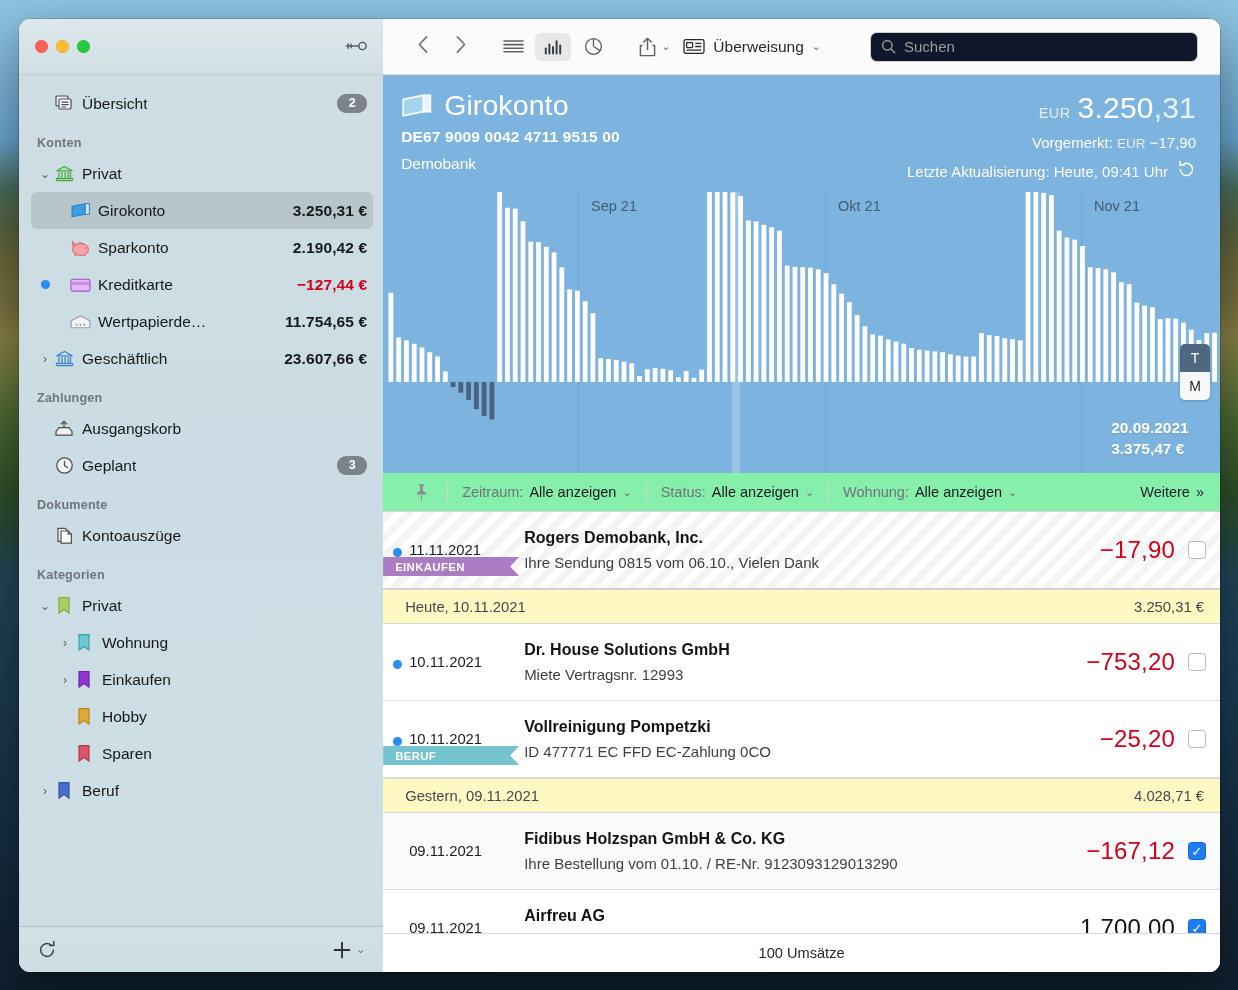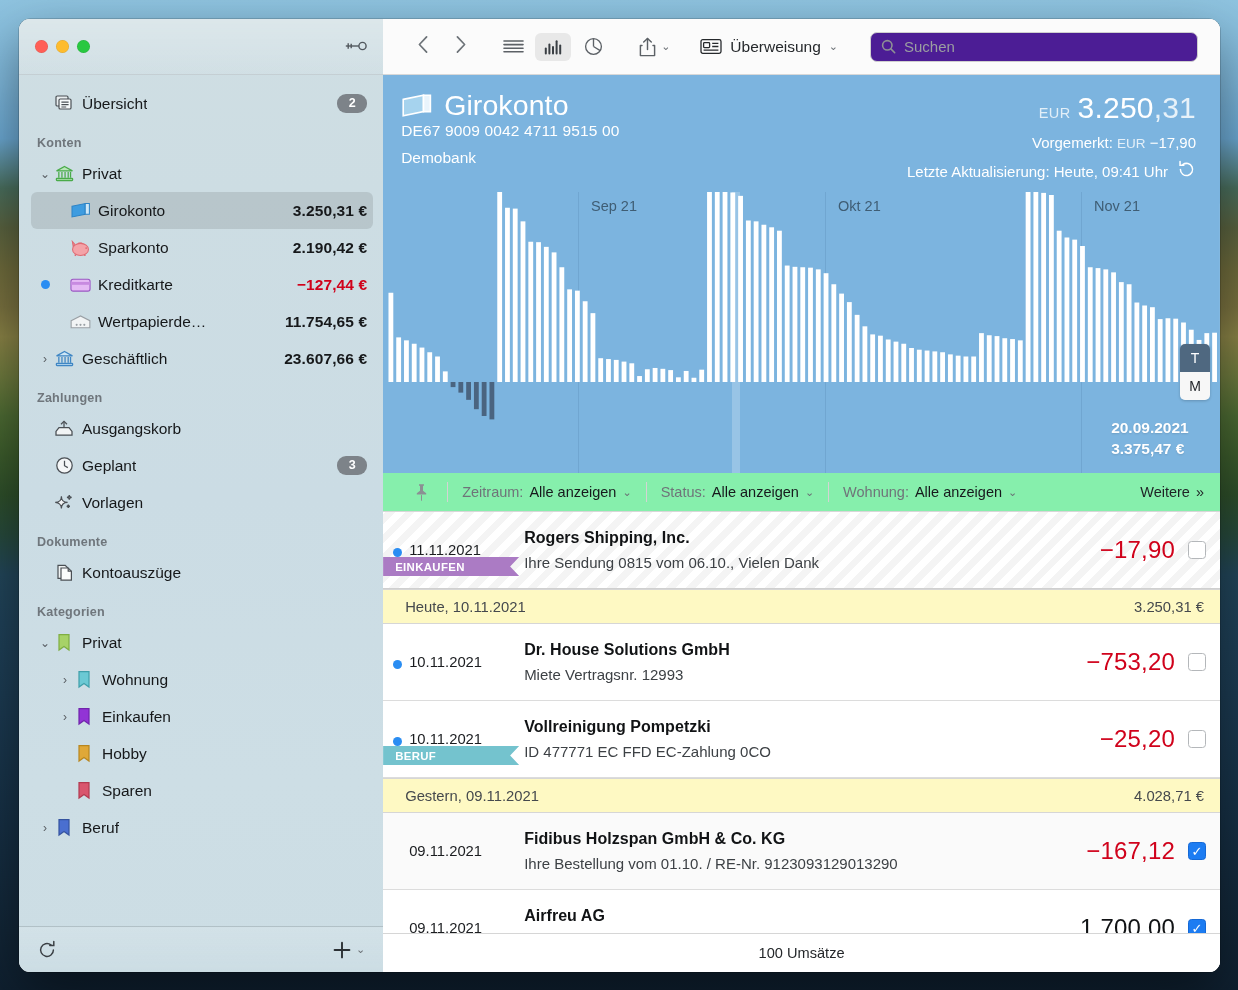--- a/index.html
+++ b/index.html
@@ -104,41 +104,41 @@
   }
   .tb-nav { display:flex; align-items:center; gap: 14px; margin: 0 6px 0 16px; }
   .tb-arrow { color:#6e7479; padding: 2px 6px; }
   .seg { display:flex; align-items:center; gap:4px; margin-left: 16px; }
   .seg-btn {
     width: 36px; height: 28px; border-radius: 6px;
     display:flex; align-items:center; justify-content:center; color:#5c6166;
   }
   .seg-btn.active { background: #e8e8e8; color:#3a3f44; }
   .tb-share { display:flex; align-items:center; gap:5px; margin-left: 28px; color:#5c6166; }
-  .tb-ueberweisung { display:flex; align-items:center; gap:8px; margin-left: 30px; color:#26292c; font-size:15.5px;}
+  .tb-ueberweisung { display:flex; align-items:center; gap:8px; margin-left: 13px; color:#26292c; font-size:15.5px;}
   .search {
     margin-left: auto; margin-right: 10px;
     width: 328px; height: 30px; border-radius: 7px;
-    background:#4c1d95; border: .5px solid #cfcfcf;
+    background:#0f172a; border: .5px solid #cfcfcf;
     display:flex; align-items:center; gap: 8px; padding: 0 10px;
     box-shadow: inset 0 1px 1px rgba(0,0,0,.02);
   }
   .search .ph { color:#9b9ea1; font-size: 15px; }
   .chev { font-size: 11px; color:#6a6f74; }
 
   
   .acct-head {
     background: #7cb4df; color:#fff; padding: 14px 24px 10px 18px;
     flex: 0 0 auto; position: relative;
   }
   .acct-top { display:flex; align-items:flex-start; }
   .acct-left { min-width: 0; }
   .acct-title { display:flex; align-items:center; gap: 11px; }
   .acct-title .t { font-size: 28.5px; font-weight: 400; letter-spacing:.1px; }
-  .acct-iban { font-size: 15.5px; letter-spacing:.15px; font-weight:400; }
+  .acct-iban { font-size: 15.5px; margin-top: 6px; letter-spacing:.15px; font-weight:700; }
   .acct-bank { font-size: 15.5px; margin-top: 9px; }
   .acct-right { margin-left:auto; text-align:right; padding-top: 2px; }
   .bal-line { display:flex; align-items:baseline; justify-content:flex-end; gap: 7px; }
   .bal-cur { font-size: 14.5px; color:rgba(255,255,255,.78); letter-spacing:.4px; }
   .bal-amt { font-size: 30px; font-weight: 400; letter-spacing:.2px; }
   .bal-amt .dec { color: rgba(255,255,255,.82); }
   .vorgemerkt { font-size: 15px; margin-top: 9px; }
   .vorgemerkt .cur { color: rgba(255,255,255,.80); font-size: 13.5px; }
   .lastupd { font-size: 15px; margin-top: 9px; display:flex; align-items:center; justify-content:flex-end; gap: 9px;}
 
@@ -387,31 +387,20 @@
         <span class="ic">
           <svg width="19" height="19" viewBox="0 0 19 19" fill="none" stroke="#4a4f54" stroke-width="1.25">
             <circle cx="9.5" cy="9.5" r="7.7" fill="#f4f6f7"></circle>
             <path d="M9.5 4.8 V9.7 L12.8 11.6"></path>
           </svg>
         </span>
         <span class="lbl">Geplant</span>
         <span class="sb-badge">3</span>
       </div>
 
-      <div class="sb-row">
-        <span class="tw"></span>
-        <span class="ic">
-          <svg width="20" height="19" viewBox="0 0 20 19" fill="none" stroke="#4a4f54" stroke-width="1.15">
-            <path d="M7.4 3.2 C7.4 7 9.8 9.4 13.6 9.4 C9.8 9.4 7.4 11.8 7.4 15.6 C7.4 11.8 5 9.4 1.2 9.4 C5 9.4 7.4 7 7.4 3.2 Z" fill="#f4f6f7"></path>
-            <path d="M15.3 2 C15.3 3.5 16.2 4.4 17.7 4.4 C16.2 4.4 15.3 5.3 15.3 6.8 C15.3 5.3 14.4 4.4 12.9 4.4 C14.4 4.4 15.3 3.5 15.3 2 Z"></path>
-            <path d="M14.3 11.6 C14.3 12.7 14.9 13.3 16 13.3 C14.9 13.3 14.3 13.9 14.3 15 C14.3 13.9 13.7 13.3 12.6 13.3 C13.7 13.3 14.3 12.7 14.3 11.6 Z"></path>
-          </svg>
-        </span>
-        <span class="lbl">Vorlagen</span>
-      </div>
 
       <div class="sb-head">Dokumente</div>
 
       <div class="sb-row">
         <span class="tw"></span>
         <span class="ic">
           <svg width="19" height="19" viewBox="0 0 19 19" fill="none" stroke="#4a4f54" stroke-width="1.2">
             <path d="M3 2.4 H10.2 L13.4 5.6 V15.4 H3 Z" fill="#eef2f3"></path>
             <path d="M6 5 H13.2 L16.4 8.2 V17.2 H6 Z" fill="#fafcfc"></path>
             <path d="M13.2 5 V8.2 H16.4"></path>
@@ -772,21 +761,21 @@
       </span>
     </div>
 
     <div class="txlist" id="txlist">
         <div class="txrow pending">
           <div class="tx-date">
             <div class="d">11.11.2021<span class="newdot"></span></div>
             <div class="tag" style="background: rgb(171, 123, 196);">EINKAUFEN</div>
           </div>
           <div class="tx-body">
-            <div class="tx-name">Rogers Shipping, Inc.</div>
+            <div class="tx-name">Rogers Demobank, Inc.</div>
             <div class="tx-sub">Ihre Sendung 0815 vom 06.10., Vielen Dank</div>
           </div>
           <div class="tx-amt">
             <span class="a neg">−17,90</span>
             <span class="chk"></span>
           </div>
         </div>
         <div class="daysep">
           <span>Heute, 10.11.2021</span>
           <span class="r">3.250,31 €</span>

